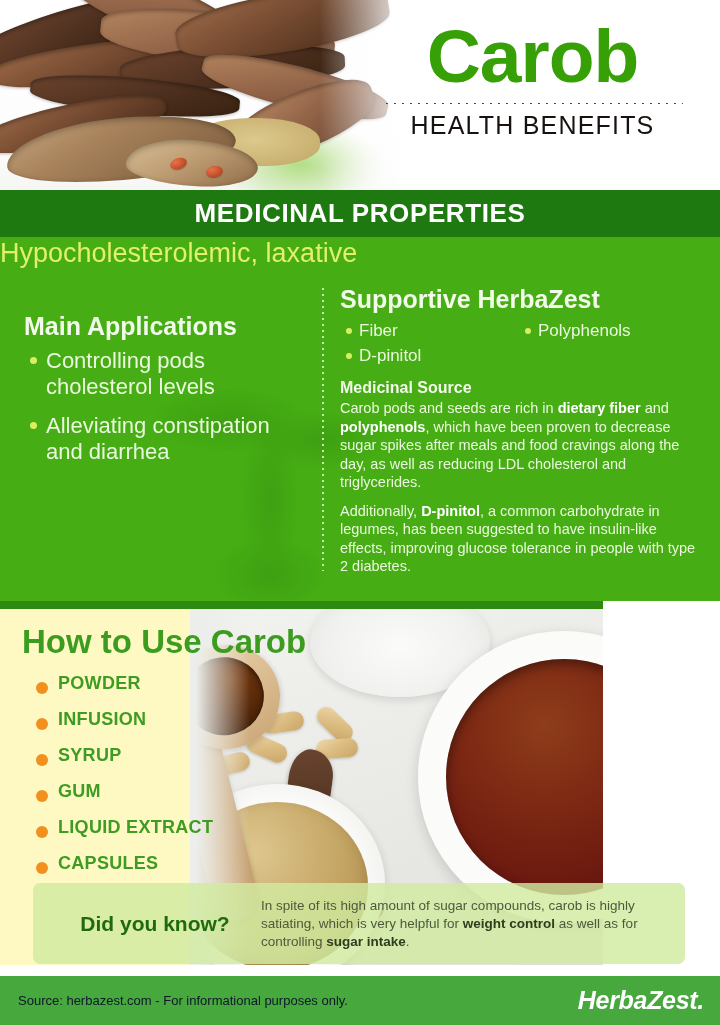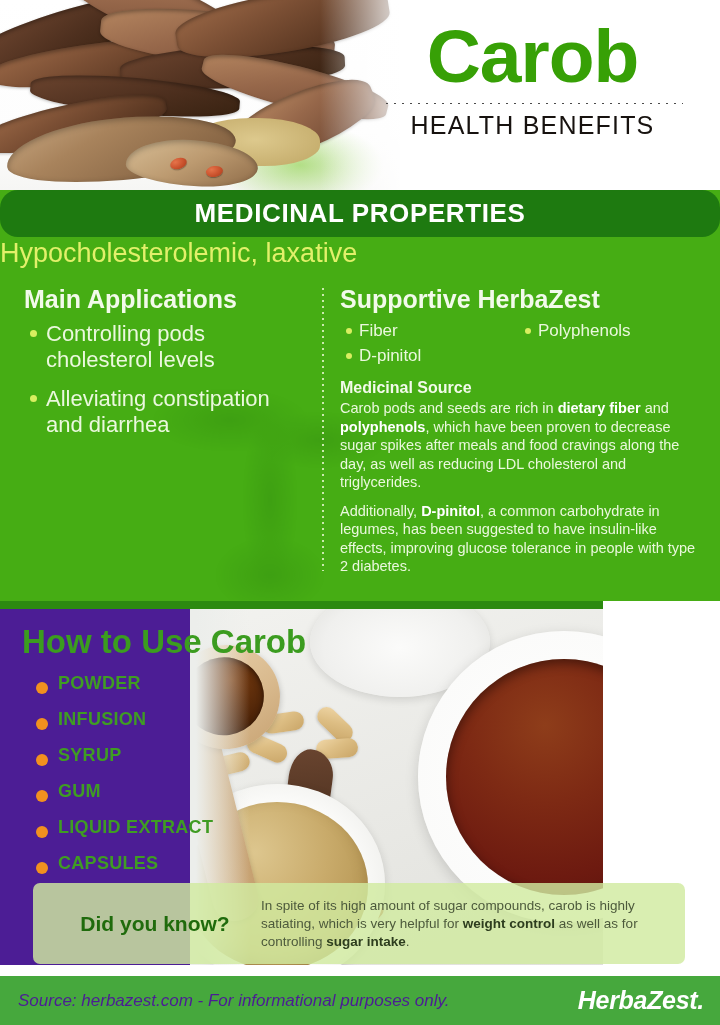--- a/index.html
+++ b/index.html
@@ -122,21 +122,20 @@
       radial-gradient(ellipse 80px 55px at 150px 275px, #0c4c06 0%, rgba(12,76,6,0) 70%);
   }
   .med-banner {
     position: absolute;
     left: 0; top: 0;
     width: 720px; height: 47px;
     background: #1e7a10;
     display: flex;
     align-items: center;
     justify-content: center;
-    border-radius: 18px;
   }
   .med-banner-text {
     color: #ffffff;
     font-size: 26px;
     font-weight: 700;
     letter-spacing: .6px;
   }
   .med-tagline {
     position: absolute;
     left: 0; top: 48px;
@@ -145,21 +144,21 @@
     font-size: 27px;
     font-weight: 400;
     color: #e2f06a;
   }
   .cols {
     position: absolute;
     left: 0; top: 95px;
     width: 720px;
     display: flex;
   }
-  .col-left  { width: 322px; padding: 0 16px 0 24px; box-sizing: border-box; }
+  .col-left  { width: 322px; padding: 0 16px 0 24px; box-sizing: border-box; margin-top: 27px; }
   .col-right { width: 398px; padding: 0 22px 0 18px; box-sizing: border-box; }
   .col-divider {
     position: absolute;
     left: 322px; top: 96px;
     width: 2px; height: 285px;
     background-image: radial-gradient(circle, rgba(225,245,200,.85) 0.8px, rgba(0,0,0,0) 1px);
     background-size: 2px 6px;
     background-repeat: repeat-y;
   }
   .col-head {
@@ -213,21 +212,21 @@
     color: #eaf8dd;
     margin: 0 0 10px 0;
   }
   .para b { font-weight: 700; color: #ffffff; }
 
   
   .use-section {
     position: absolute;
     left: 0; top: 601px;
     width: 603px; height: 364px;
-    background: #4c1d95;
+    background: #fef9c3;
     overflow: hidden;
   }
   .use-strip {
     position: absolute;
     left: 0; top: 0; width: 720px; height: 8px;
     background: #2c8a10;
   }
   .use-photo {
     position: absolute;
     left: 190px; top: 8px;
@@ -400,23 +399,22 @@
     left: 0; top: 976px;
     width: 720px; height: 49px;
     background: #46a83d;
     display: flex;
     align-items: center;
     justify-content: space-between;
     box-sizing: border-box;
     padding: 0 16px 0 18px;
   }
   .footer-src {
-    font-size: 17px;
-    font-style: italic;
-    color: #4c1d95;
+    font-size: 13px;
+    color: #0f172a;
   }
   .footer-logo {
     font-size: 25px;
     font-weight: 700;
     font-style: italic;
     color: #ffffff;
     letter-spacing: -.3px;
   }
 </style>
 </head>

